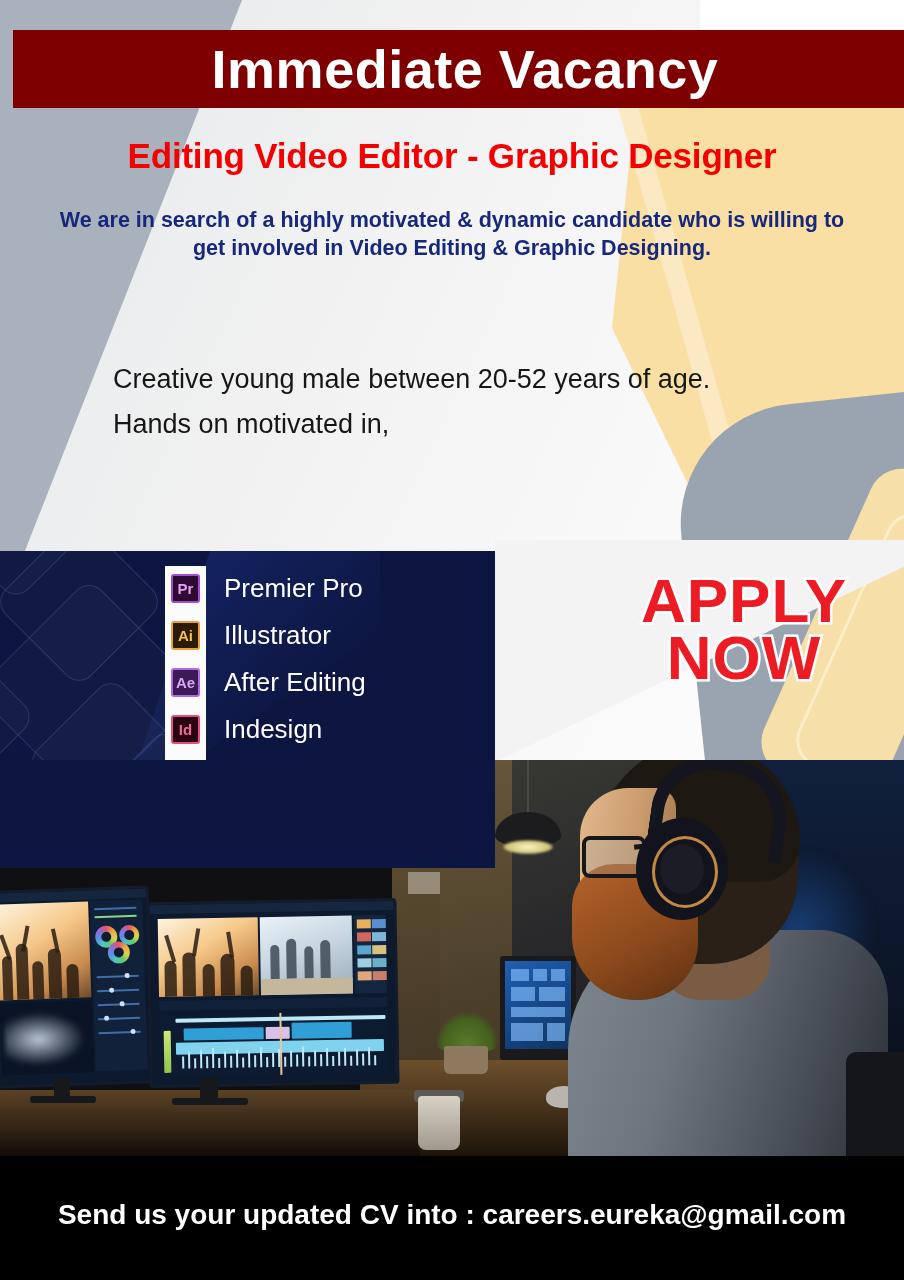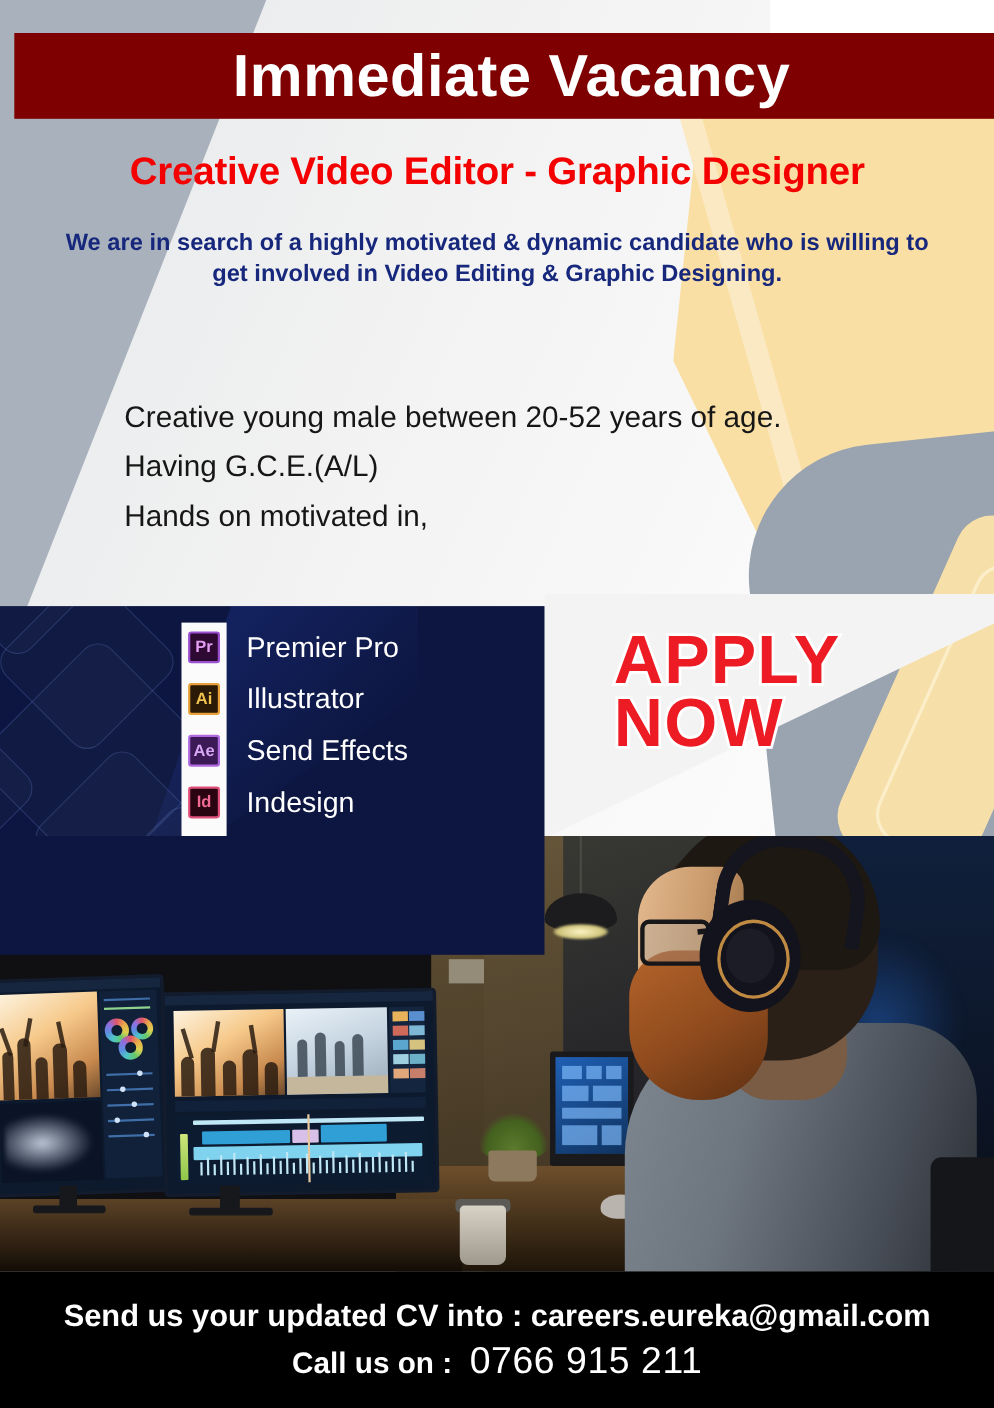--- a/index.html
+++ b/index.html
@@ -241,23 +241,23 @@
     position: absolute;
     left: 6px; top: 7px;
     width: 17px; height: 17px;
     background: #46a832;
     clip-path: polygon(0% 100%, 100% 0%, 100% 100%);
   }
 
   
   .apply-now {
     position: absolute;
-    left: 558px; top: 572px;
+    left: 604px; top: 572px;
     width: 280px;
-    text-align: left;
+    text-align: center;
     color: #ed1c24;
     font-size: 62px;
     font-weight: bold;
     line-height: 0.92;
     font-family: "Liberation Sans", sans-serif;
     -webkit-text-stroke: 5px #ffffff;
     paint-order: stroke fill;
     letter-spacing: 1px;
   }
 
@@ -621,28 +621,27 @@
   <div class="bg-layer bg-grey-blob"></div>
   <div class="bg-layer bg-cream-band"></div>
   <div class="bg-layer bg-cream-band-inner"></div>
   <div class="bg-layer bg-slate-topright"></div>
   <div class="bg-layer bg-white-mid"></div>
 
   <div class="header-bar" style="background: rgb(126, 0, 0);">
     <div class="header-title">Immediate Vacancy</div>
   </div>
 
-  <div class="subtitle" style="color: rgb(244, 0, 0);">Creative Video Editor - Graphic Designer</div>
+  <div class="subtitle" style="color: rgb(244, 0, 0);">Editing Video Editor - Graphic Designer</div>
 
   <div class="intro" style="color: rgb(23, 40, 124);">We are in search of a highly motivated &amp; dynamic candidate who is willing to get involved in Video Editing &amp; Graphic Designing.</div>
 
 
   <div class="reqs">
     <div class="req-item">Creative young male between 20-52 years of age.</div>
-    <div class="req-item">Having G.C.E.(A/L)</div>
     <div class="req-item">Hands on motivated in,</div>
   </div>
 
   <div class="sw-panel" style="background: rgb(13, 22, 64);">
     <div class="sw-panel-glow"></div>
     <div class="sw-panel-deco d1"></div>
     <div class="sw-panel-deco d2"></div>
     <div class="sw-panel-deco d3"></div>
     <div class="sw-panel-deco d4"></div>
     <div class="sw-panel-deco d5"></div>
@@ -654,21 +653,21 @@
     <div class="sw-row">
       <div class="sw-icon" id="icon0" style="background: rgb(46, 10, 51); border: 2px solid rgb(155, 79, 209); color: rgb(227, 157, 245);">Pr</div>
       <div class="sw-label">Premier Pro</div>
     </div>
     <div class="sw-row">
       <div class="sw-icon" id="icon1" style="background: rgb(43, 26, 5); border: 2px solid rgb(232, 161, 58); color: rgb(242, 195, 78);">Ai</div>
       <div class="sw-label">Illustrator</div>
     </div>
     <div class="sw-row">
       <div class="sw-icon" id="icon2" style="background: rgb(59, 26, 85); border: 2px solid rgb(176, 106, 224); color: rgb(217, 167, 245);">Ae</div>
-      <div class="sw-label">Send Effects</div>
+      <div class="sw-label">After Editing</div>
     </div>
     <div class="sw-row">
       <div class="sw-icon" id="icon4" style="background: rgb(42, 4, 16); border: 2px solid rgb(224, 80, 122); color: rgb(240, 106, 147);">Id</div>
       <div class="sw-label">Indesign</div>
     </div>
     <div class="sw-row">
       <div class="corel-icon"></div>
       <div class="sw-label">Corel Draw</div>
     </div>
   </div>
@@ -844,19 +843,15 @@
       </div>
     </div>
     <div class="mon-stand mon-stand-b"></div>
     <div class="mon-stand mon-base-b"></div>
 
     <div class="photo-left-fill"></div>
   </div>
 
   <div class="footer" style="background: rgb(0, 0, 0);">
     <div class="footer-email">Send us your updated CV into : careers.eureka@gmail.com</div>
-    <div class="footer-call-row">
-      <span class="footer-call-label">Call us on :</span>
-      <span class="footer-phone">0766 915 211</span>
-    </div>
   </div>
 
 </div>
 
 </body></html>

